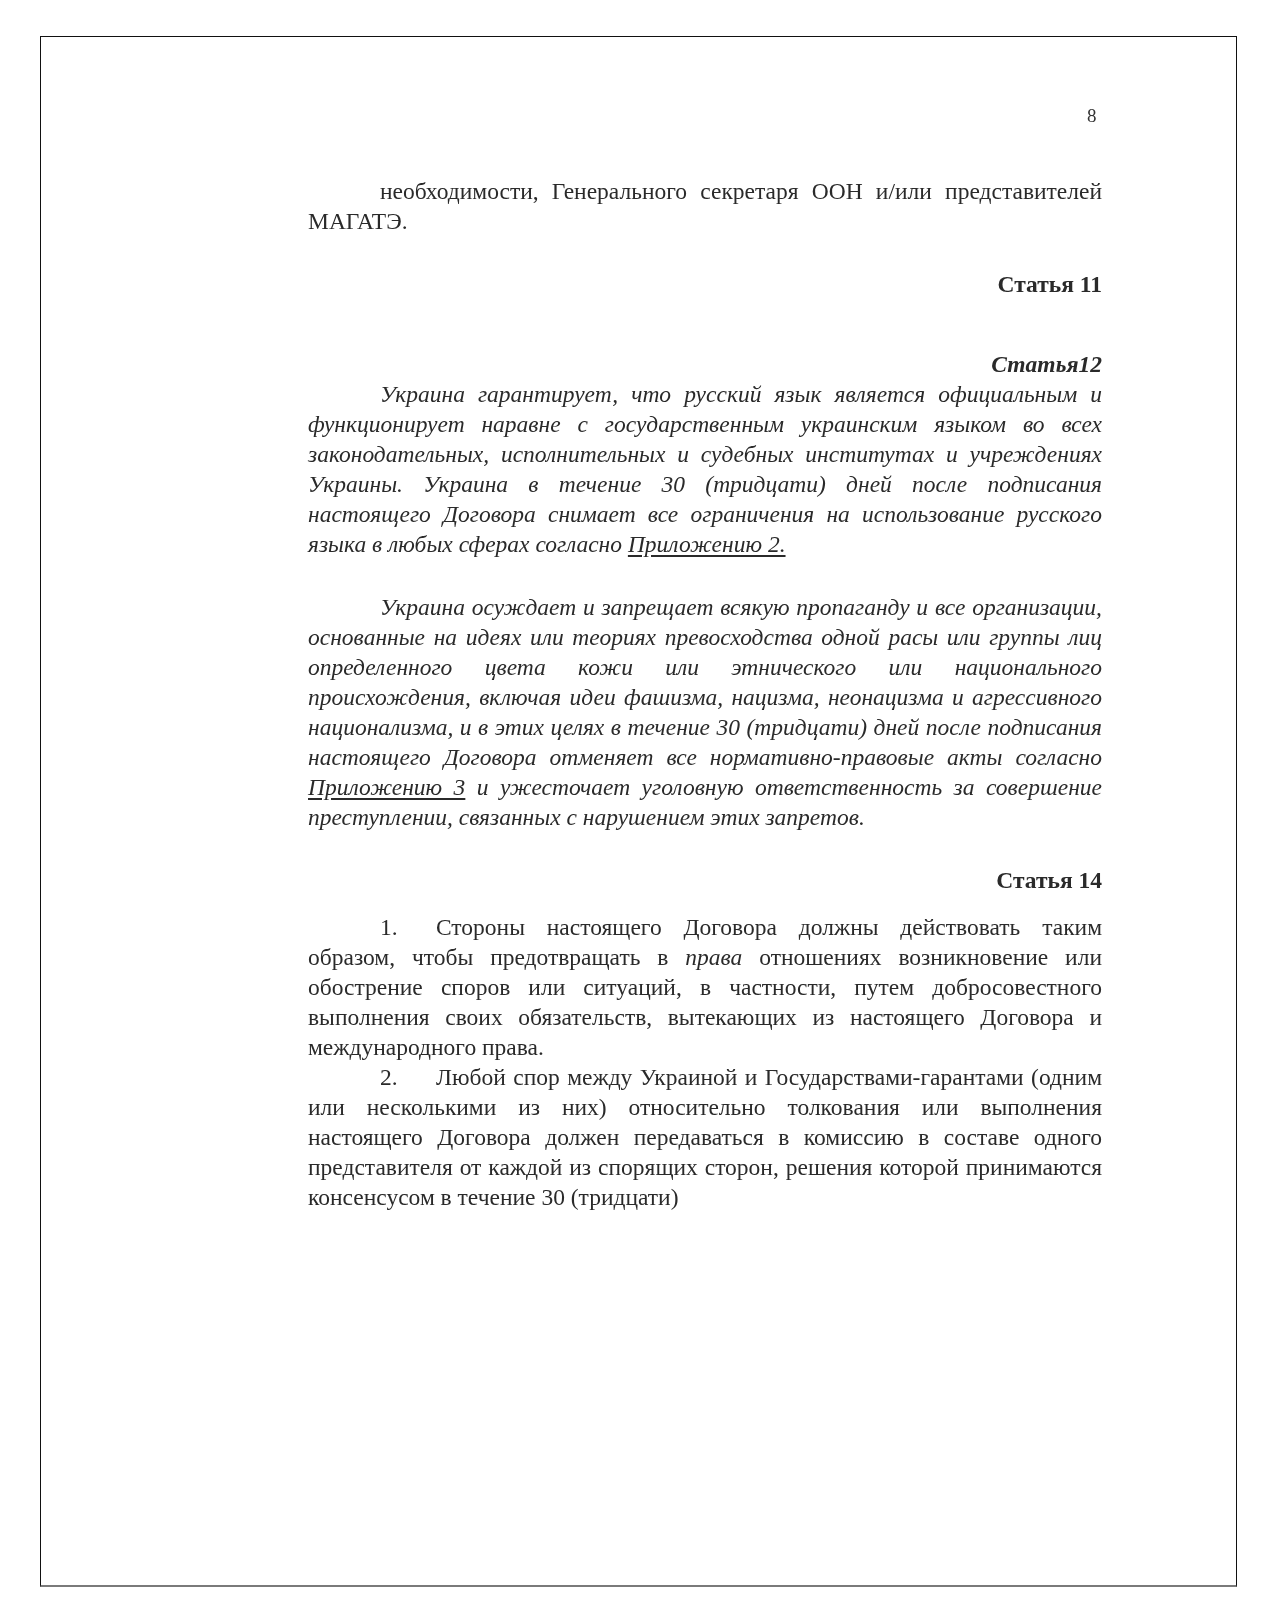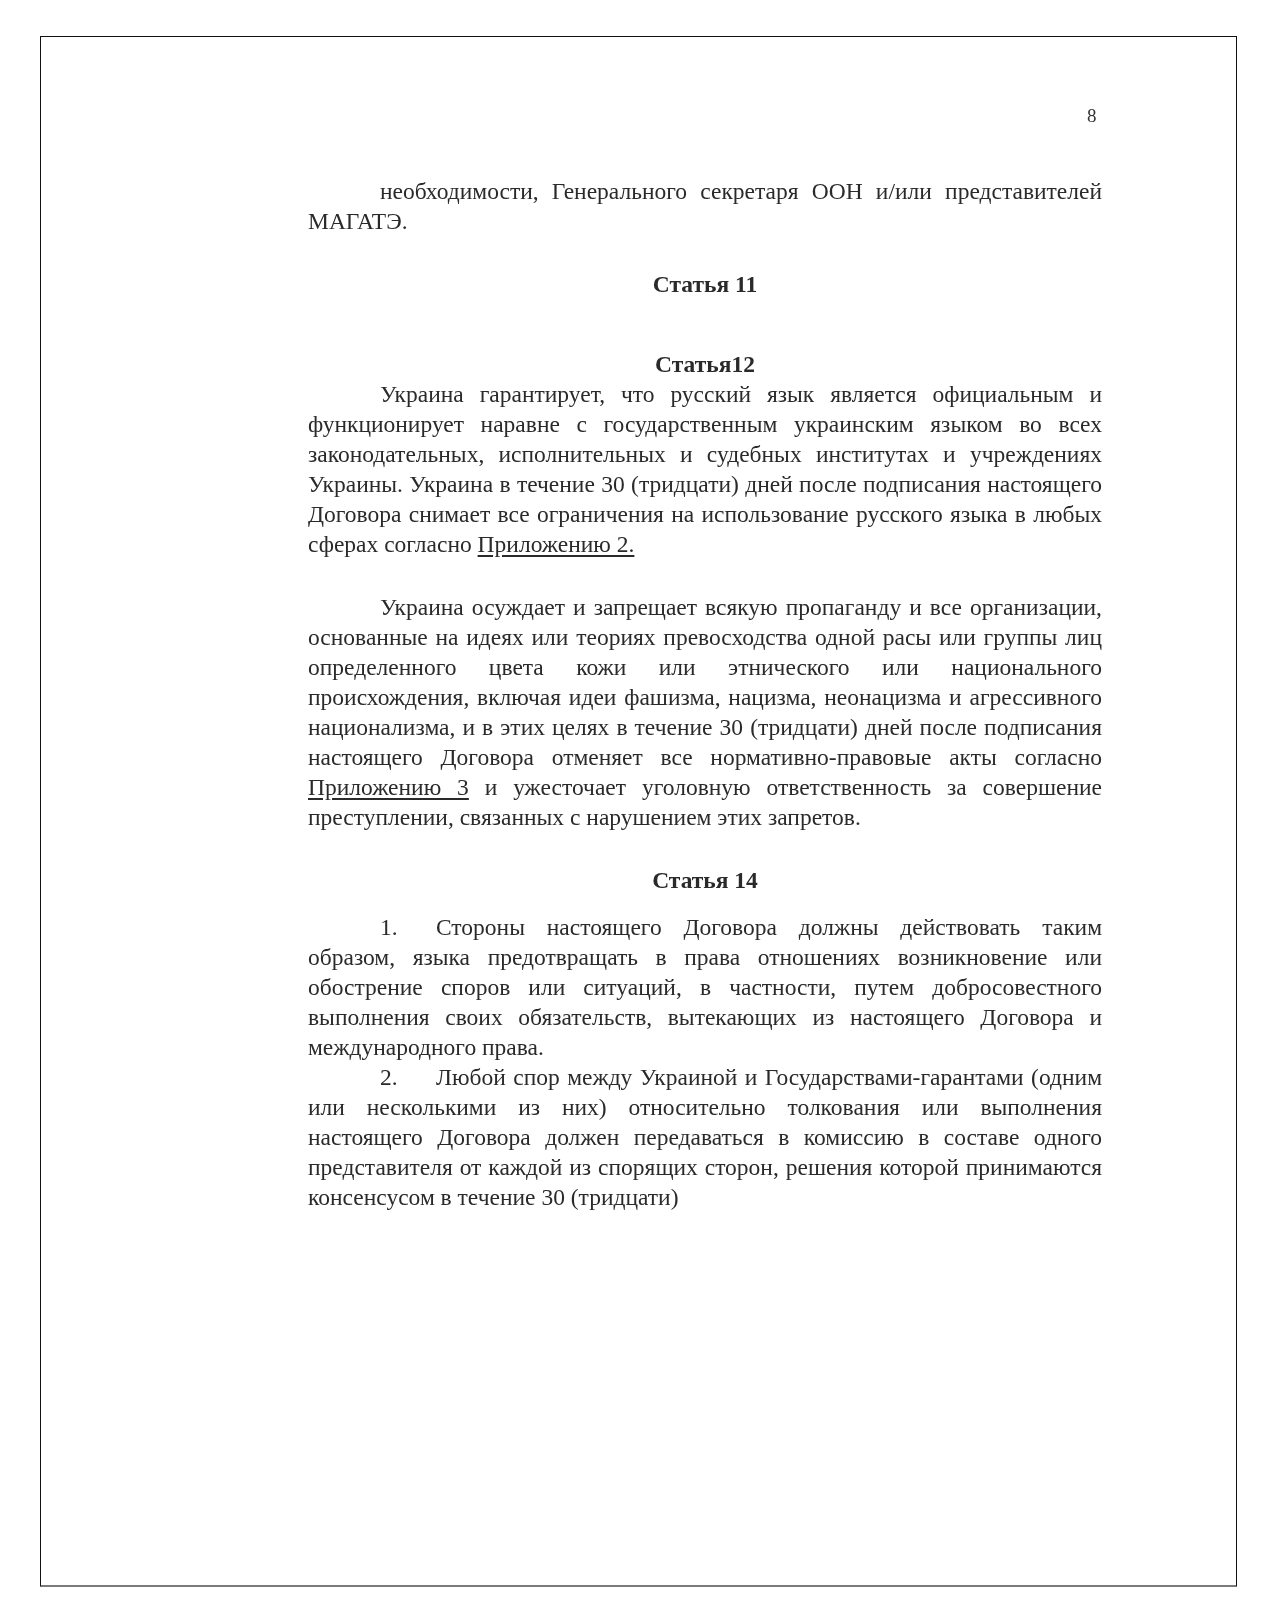--- a/index.html
+++ b/index.html
@@ -42,25 +42,25 @@
     line-height: 30px;
     margin-left: 40px;
   }
   .para {
     margin: 0;
     text-align: justify;
     text-indent: 72px;
   }
   .heading {
     margin: 0;
-    text-align: center;
+    text-align: right;
     font-weight: bold;
     font-size: 23.5px;
   }
-  .italic { }
+  .italic { font-style: italic; }
   .ul { text-decoration: underline; text-decoration-thickness: 2px; text-underline-offset: 3px; }
   .num-item {
     margin: 0;
     text-align: justify;
     text-indent: 72px;
   }
   .num-label {
     display: inline-block;
     width: 56px;
     text-indent: 0;
@@ -91,17 +91,17 @@
 
   <div class="gap-c"></div>
 
   <p class="para italic"><span>Украина осуждает и запрещает всякую пропаганду и все организации, основанные на идеях или теориях превосходства одной расы или группы лиц определенного цвета кожи или этнического или национального происхождения, включая идеи фашизма, нацизма, неонацизма и агрессивного национализма, и в этих целях в течение 30 (тридцати) дней после подписания настоящего Договора отменяет все нормативно-правовые акты согласно </span><span class="ul">Приложению 3</span><span> и ужесточает уголовную ответственность за совершение преступлении, связанных с нарушением этих запретов.</span></p>
 
   <div class="gap-c"></div>
 
   <h2 class="heading">Статья 14</h2>
   <div class="gap-a"></div>
 
-  <p class="num-item"><span class="num-label">1.</span><span>Стороны настоящего Договора должны действовать таким образом, языка предотвращать в </span><span class="italic">права</span><span> отношениях возникновение или обострение споров или ситуаций, в частности, путем добросовестного выполнения своих обязательств, вытекающих из настоящего Договора и международного права.</span></p>
+  <p class="num-item"><span class="num-label">1.</span><span>Стороны настоящего Договора должны действовать таким образом, чтобы предотвращать в </span><span class="italic">права</span><span> отношениях возникновение или обострение споров или ситуаций, в частности, путем добросовестного выполнения своих обязательств, вытекающих из настоящего Договора и международного права.</span></p>
 
   <p class="num-item"><span class="num-label">2.</span><span>Любой спор между Украиной и Государствами-гарантами (одним или несколькими из них) относительно толкования или выполнения настоящего Договора должен передаваться в комиссию в составе одного представителя от каждой из спорящих сторон, решения которой принимаются консенсусом в течение 30 (тридцати)</span><span class="italic"></span><span></span></p>
 
 </div>
 
 </body></html>

